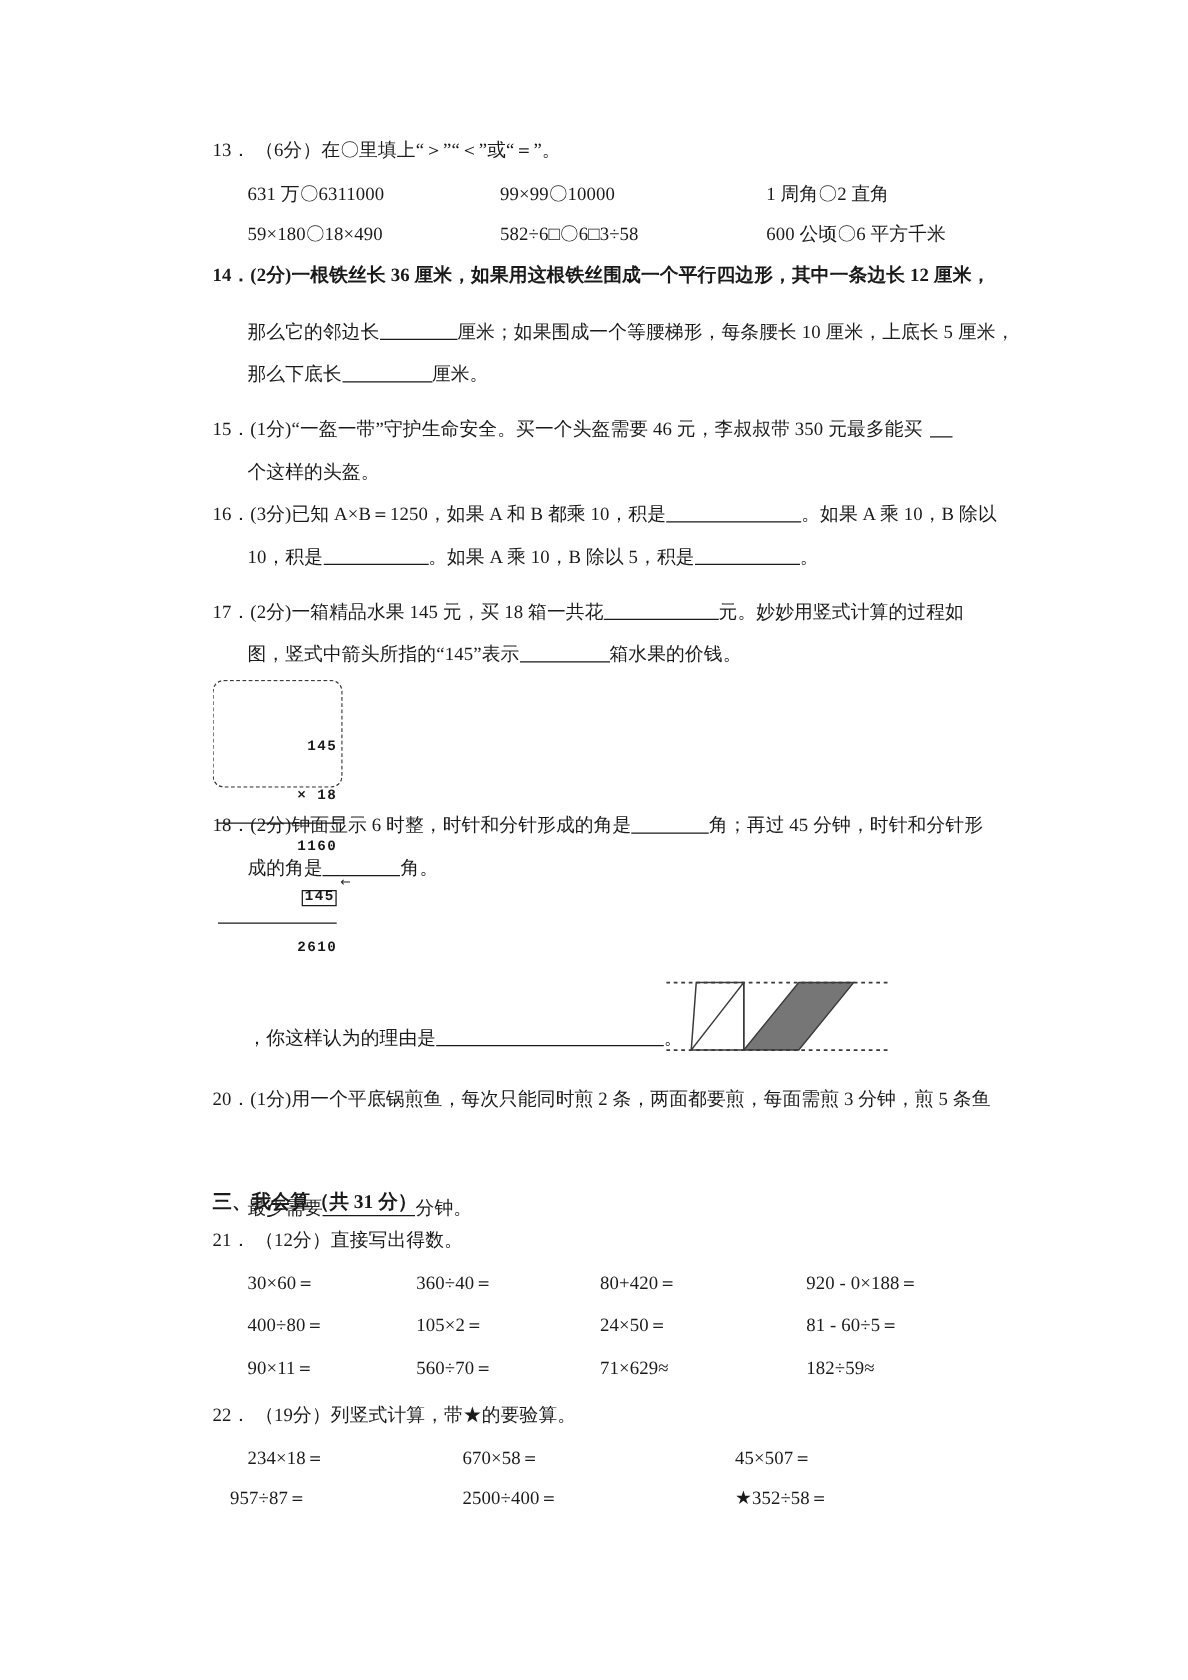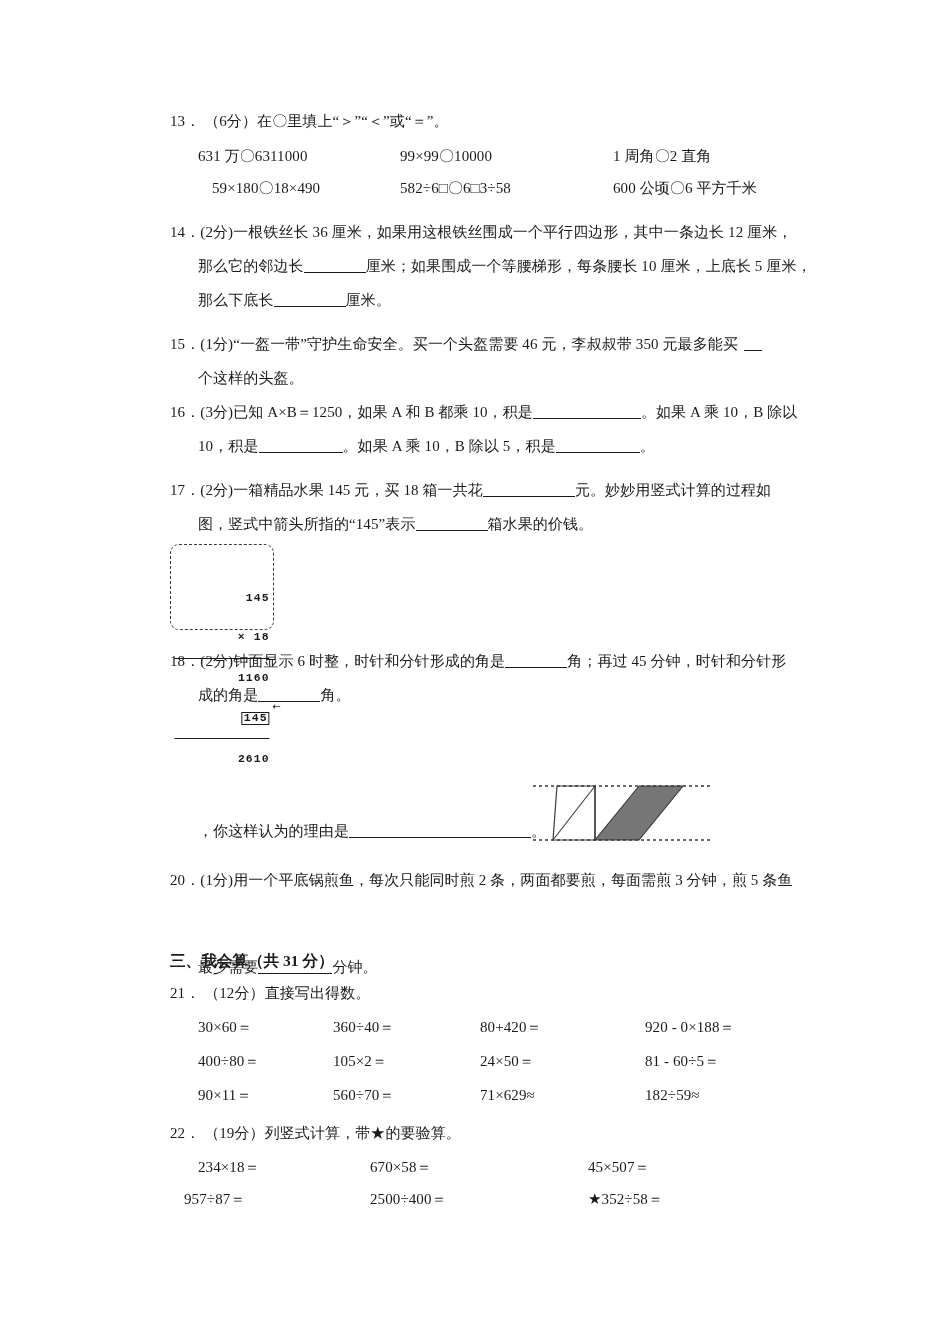--- a/index.html
+++ b/index.html
@@ -107,31 +107,31 @@
   <div class="q" style="left:198px; top:149px;">
     <span>631 万〇6311000</span>
   </div>
   <div class="q" style="left:400px; top:149px;">
     <span>99×99〇10000</span>
   </div>
   <div class="q" style="left:613px; top:149px;">
     <span>1 周角〇2 直角</span>
   </div>
 
-  <div class="q" style="left:212px; top:181px;">
+  <div class="q" style="left:198px; top:181px;">
     <span>59×180〇18×490</span>
   </div>
   <div class="q" style="left:400px; top:181px;">
     <span>582÷6□〇6□3÷58</span>
   </div>
   <div class="q" style="left:613px; top:181px;">
     <span>600 公顷〇6 平方千米</span>
   </div>
 
-  <div class="q" style="left:170px; top:225px;">
+  <div class="q" style="left:170px; top:214px;font-weight:bold;">
     <span>14．(2分)一根铁丝长 36 厘米，如果用这根铁丝围成一个平行四边形，其中一条边长 12 厘米，</span>
   </div>
   <div class="q" style="left:198px; top:259px;">
     <span>那么它的邻边长</span><span class="blank" style="width:62px;"></span><span>厘米；如果围成一个等腰梯形，每条腰长 10 厘米，上底长 5 厘米，</span>
   </div>
   <div class="q" style="left:198px; top:293px;">
     <span>那么下底长</span><span class="blank" style="width:72px;"></span><span>厘米。</span>
   </div>
 
   <div class="q" style="left:170px; top:337px;">

